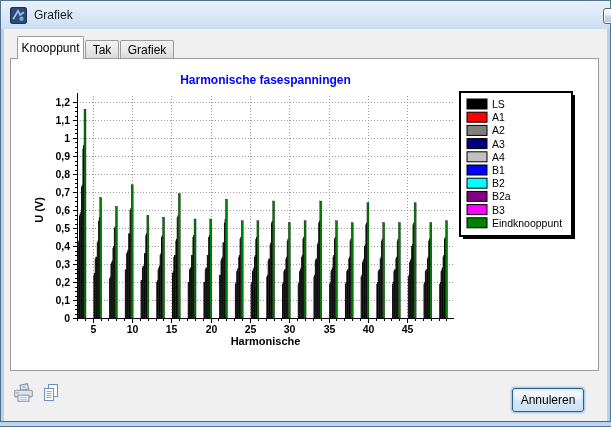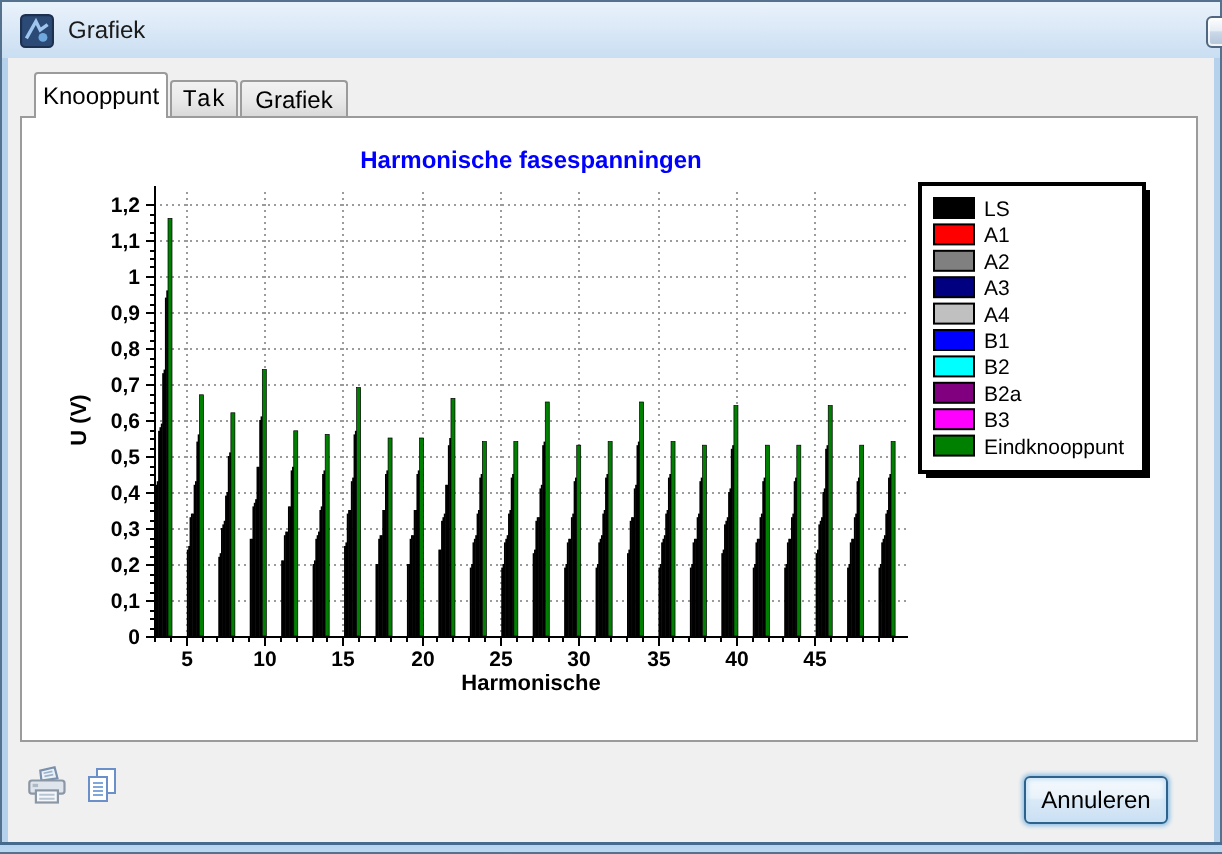--- a/index.html
+++ b/index.html
@@ -30,21 +30,21 @@
       box-shadow:inset 0 0 0 1px rgba(255,255,255,.75);}
 
   
   .tab{position:absolute;z-index:2;display:flex;align-items:center;justify-content:center;
        font-size:12px;color:#000;border:1px solid #9B9B9B;border-bottom:none;
        border-radius:2px 2px 0 0;cursor:pointer;
        background:linear-gradient(180deg,#F2F2F2 0%,#E7E7E7 60%,#D9D9D9 100%);
        top:40px;height:18px;}
   .tab.active{top:36px;height:23px;background:#FFFFFF;z-index:4;}
   .tab-knooppunt{left:17px;width:67px;}
-  .tab-tak{left:85px;width:34px;font-family:Liberation Mono, monospace;}
+  .tab-tak{left:85px;width:34px;}
   .tab-element{left:120px;width:54px;}
 
   .tab-page{position:absolute;z-index:3;left:10px;top:58px;width:589px;height:313px;
             background:#FFFFFF;border:1px solid #9B9B9B;}
   .tab-page svg{position:absolute;left:-1px;top:-1px;}
 
   
   .tick{font:bold 10.5px "Liberation Sans",sans-serif;fill:#000;}
   .chart-title{font:bold 12px "Liberation Sans",sans-serif;}
   .axis-label{font:bold 11px "Liberation Sans",sans-serif;fill:#000;}

